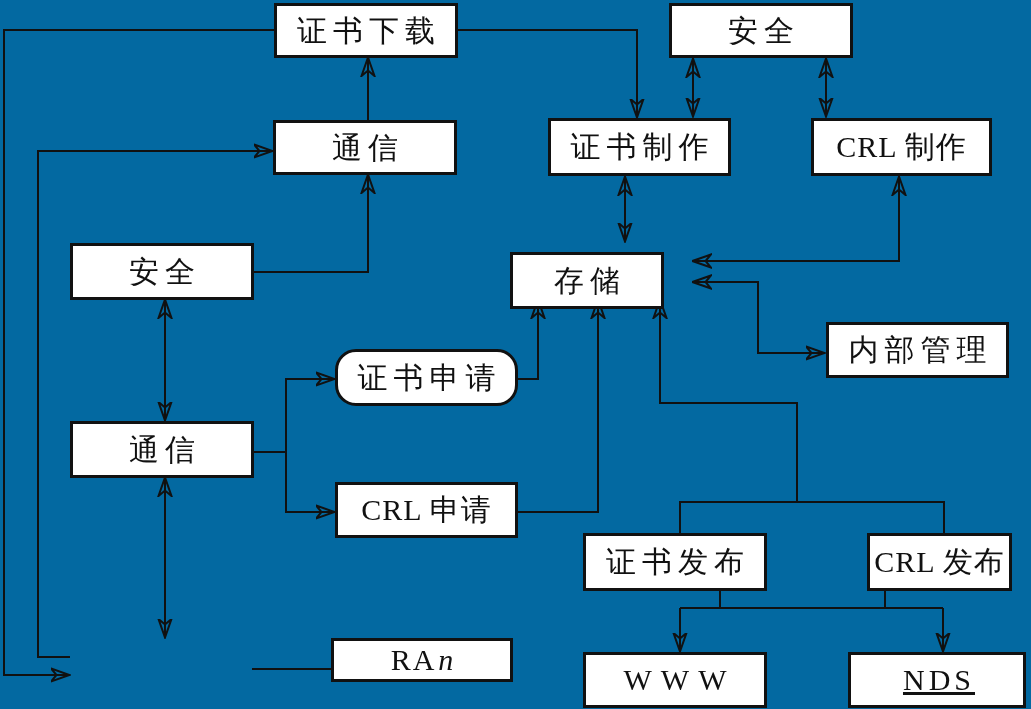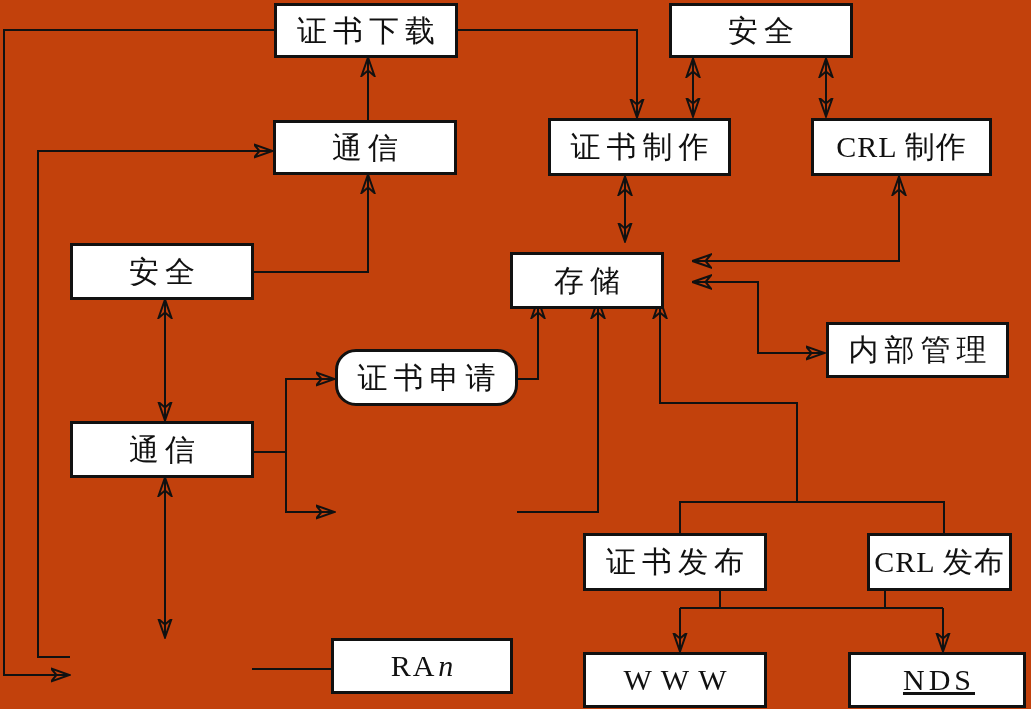--- a/index.html
+++ b/index.html
@@ -4,21 +4,21 @@
 <style>
   html, body {
     margin: 0;
     padding: 0;
     background: #ffffff;
   }
   #canvas {
     position: relative;
     width: 1031px;
     height: 709px;
-    background: #c2410c;
+    background: #0369a1;
     font-family: "Liberation Serif", "DejaVu Serif", serif;
     overflow: hidden;
   }
   #wires {
     position: absolute;
     left: 0;
     top: 0;
     width: 1031px;
     height: 709px;
   }
@@ -110,22 +110,23 @@
   <div class="node cjk" style="left:274px; top:3px;   width:184px; height:55px;">证书下载</div>
   <div class="node cjk" style="left:669px; top:3px;   width:184px; height:55px;">安全</div>
   <div class="node cjk" style="left:273px; top:120px; width:184px; height:55px;">通信</div>
   <div class="node cjk" style="left:548px; top:118px; width:183px; height:58px;">证书制作</div>
   <div class="node mixed" style="left:811px; top:118px; width:181px; height:58px;">CRL 制作</div>
   <div class="node cjk" style="left:70px;  top:243px; width:184px; height:57px;">安全</div>
   <div class="node cjk" style="left:510px; top:252px; width:154px; height:57px;">存储</div>
   <div class="node cjk" style="left:826px; top:322px; width:183px; height:56px;">内部管理</div>
   <div class="node cjk" style="left:335px; top:349px; width:183px; height:57px;border-radius:21px;">证书申请</div>
   <div class="node cjk" style="left:70px;  top:421px; width:184px; height:57px;">通信</div>
+  <div class="node mixed" style="left:335px; top:482px; width:183px; height:56px;">CRL 申请</div>
   <div class="node cjk" style="left:583px; top:533px; width:184px; height:58px;">证书发布</div>
   <div class="node mixed" style="left:848px; top:533px; width:145px; height:58px;margin-left:19px;">CRL 发布</div>
-  <div class="node ra" style="left:331px; top:638px; width:182px; height:56px;">
+  <div class="node ra" style="left:331px; top:638px; width:182px; height:44px;">
       <span>RA</span>
       <i>n</i>
     </div>
   <div class="node www" style="left:583px; top:652px; width:184px; height:56px;">WWW</div>
   <div class="node nds" style="left:848px; top:652px; width:178px; height:56px;">NDS</div>
 
 </div>
 
 </body></html>

